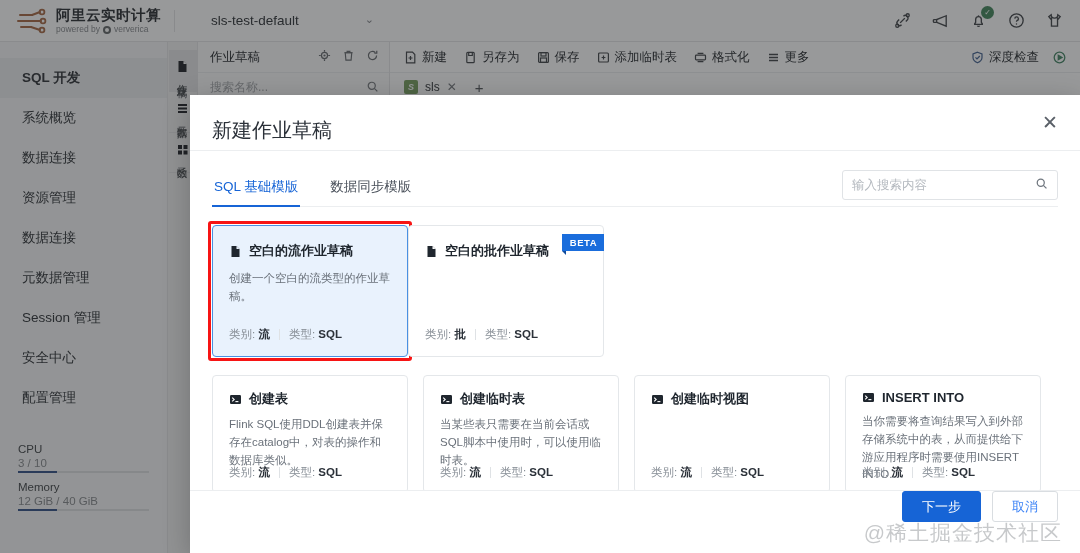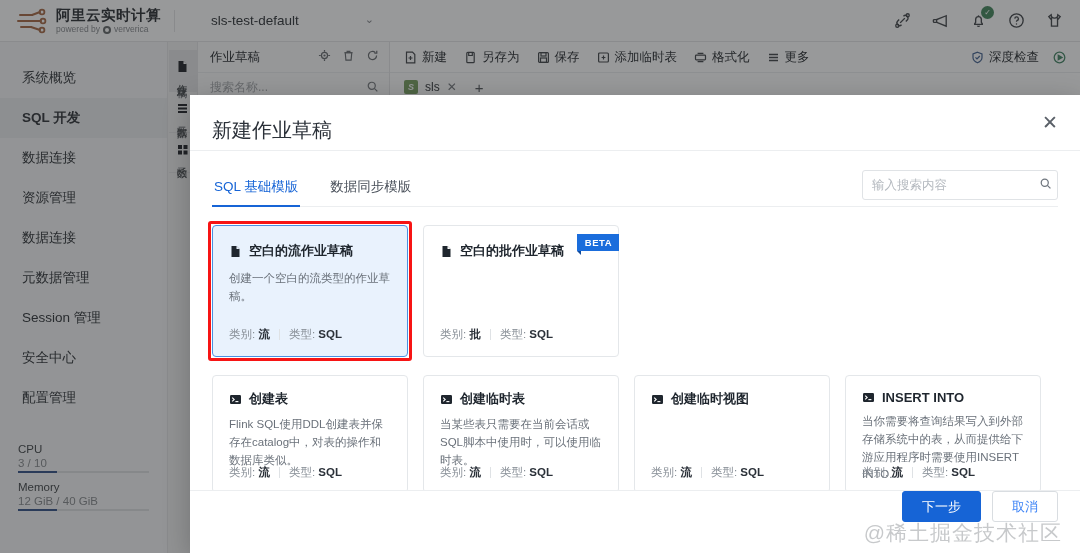--- a/index.html
+++ b/index.html
@@ -142,33 +142,33 @@
   .tabrow { display:flex; align-items:flex-end; height:42px; border-bottom:1px solid #eceef0; }
   .mtab {
     font-size:13.5px; color:#49505a; padding: 0 2px 10px; margin-right:28px; cursor:pointer;
     position:relative;
   }
   .mtab.active { color:#1664d6; }
   .mtab.active::after {
     content:""; position:absolute; left:0; right:0; bottom:-1px; height:2px; background:#1664d6;
   }
   .msearch {
-    margin-left:auto; margin-bottom:6px; width:196px; height:30px;
+    margin-left:auto; margin-bottom:6px; width:216px; height:30px;
     border:1px solid #e0e3e6; border-radius:3px; display:flex; align-items:center;
     padding:0 9px; gap:6px; background:#fff;
   }
   .msearch input {
     border:none; outline:none; flex:1; font-size:12.5px; color:#2b3139;
     font-family:inherit; background:transparent;
   }
   .msearch input::placeholder { color:#b4b9bf; }
   .msearch .mag { color:#6f767e; }
 
   .cards {
-    display:grid; grid-template-columns: repeat(4, 196px); gap: 15px;
+    display:grid; grid-template-columns: repeat(4, 196px); 
     margin-top: 18px;
   }
   .card {
     position:relative; border:1px solid #e4e7ea; border-radius:4px; background:#fff;
     padding: 16px 16px 13px; cursor:pointer;
   }
   .card.tall { grid-column: span 1; height: 132px; }
   .card.selected { border-color:#4a90e2; background:#e9f2fd; }
   .card-hl {
     position:absolute; left:-5px; top:-5px; right:-5px; bottom:-5px;
@@ -286,25 +286,25 @@
       </span>
       <span class="tb-icon">
         <svg viewBox="0 0 20 20" width="19" height="19" fill="none" stroke="currentColor" stroke-width="1.4">
           <path d="M6.5 4 L4 6 L5.8 8.2 L6.8 7.4 V16 h6.4 V7.4 l1 .8 L16 6 L13.5 4 a2.6 2.6 0 0 1-7 0 Z"></path>
         </svg>
       </span>
     </div>
   </div>
 
   <div class="sidebar">
-    <div class="nav-item">
-      <span>系统概览</span>
-    </div>
     <div class="nav-item active">
       <span>SQL 开发</span>
+    </div>
+    <div class="nav-item">
+      <span>系统概览</span>
     </div>
     <div class="nav-item">
       <span>数据连接</span>
     </div>
     <div class="nav-item">
       <span>资源管理</span>
     </div>
     <div class="nav-item">
       <span>数据连接</span>
     </div>

